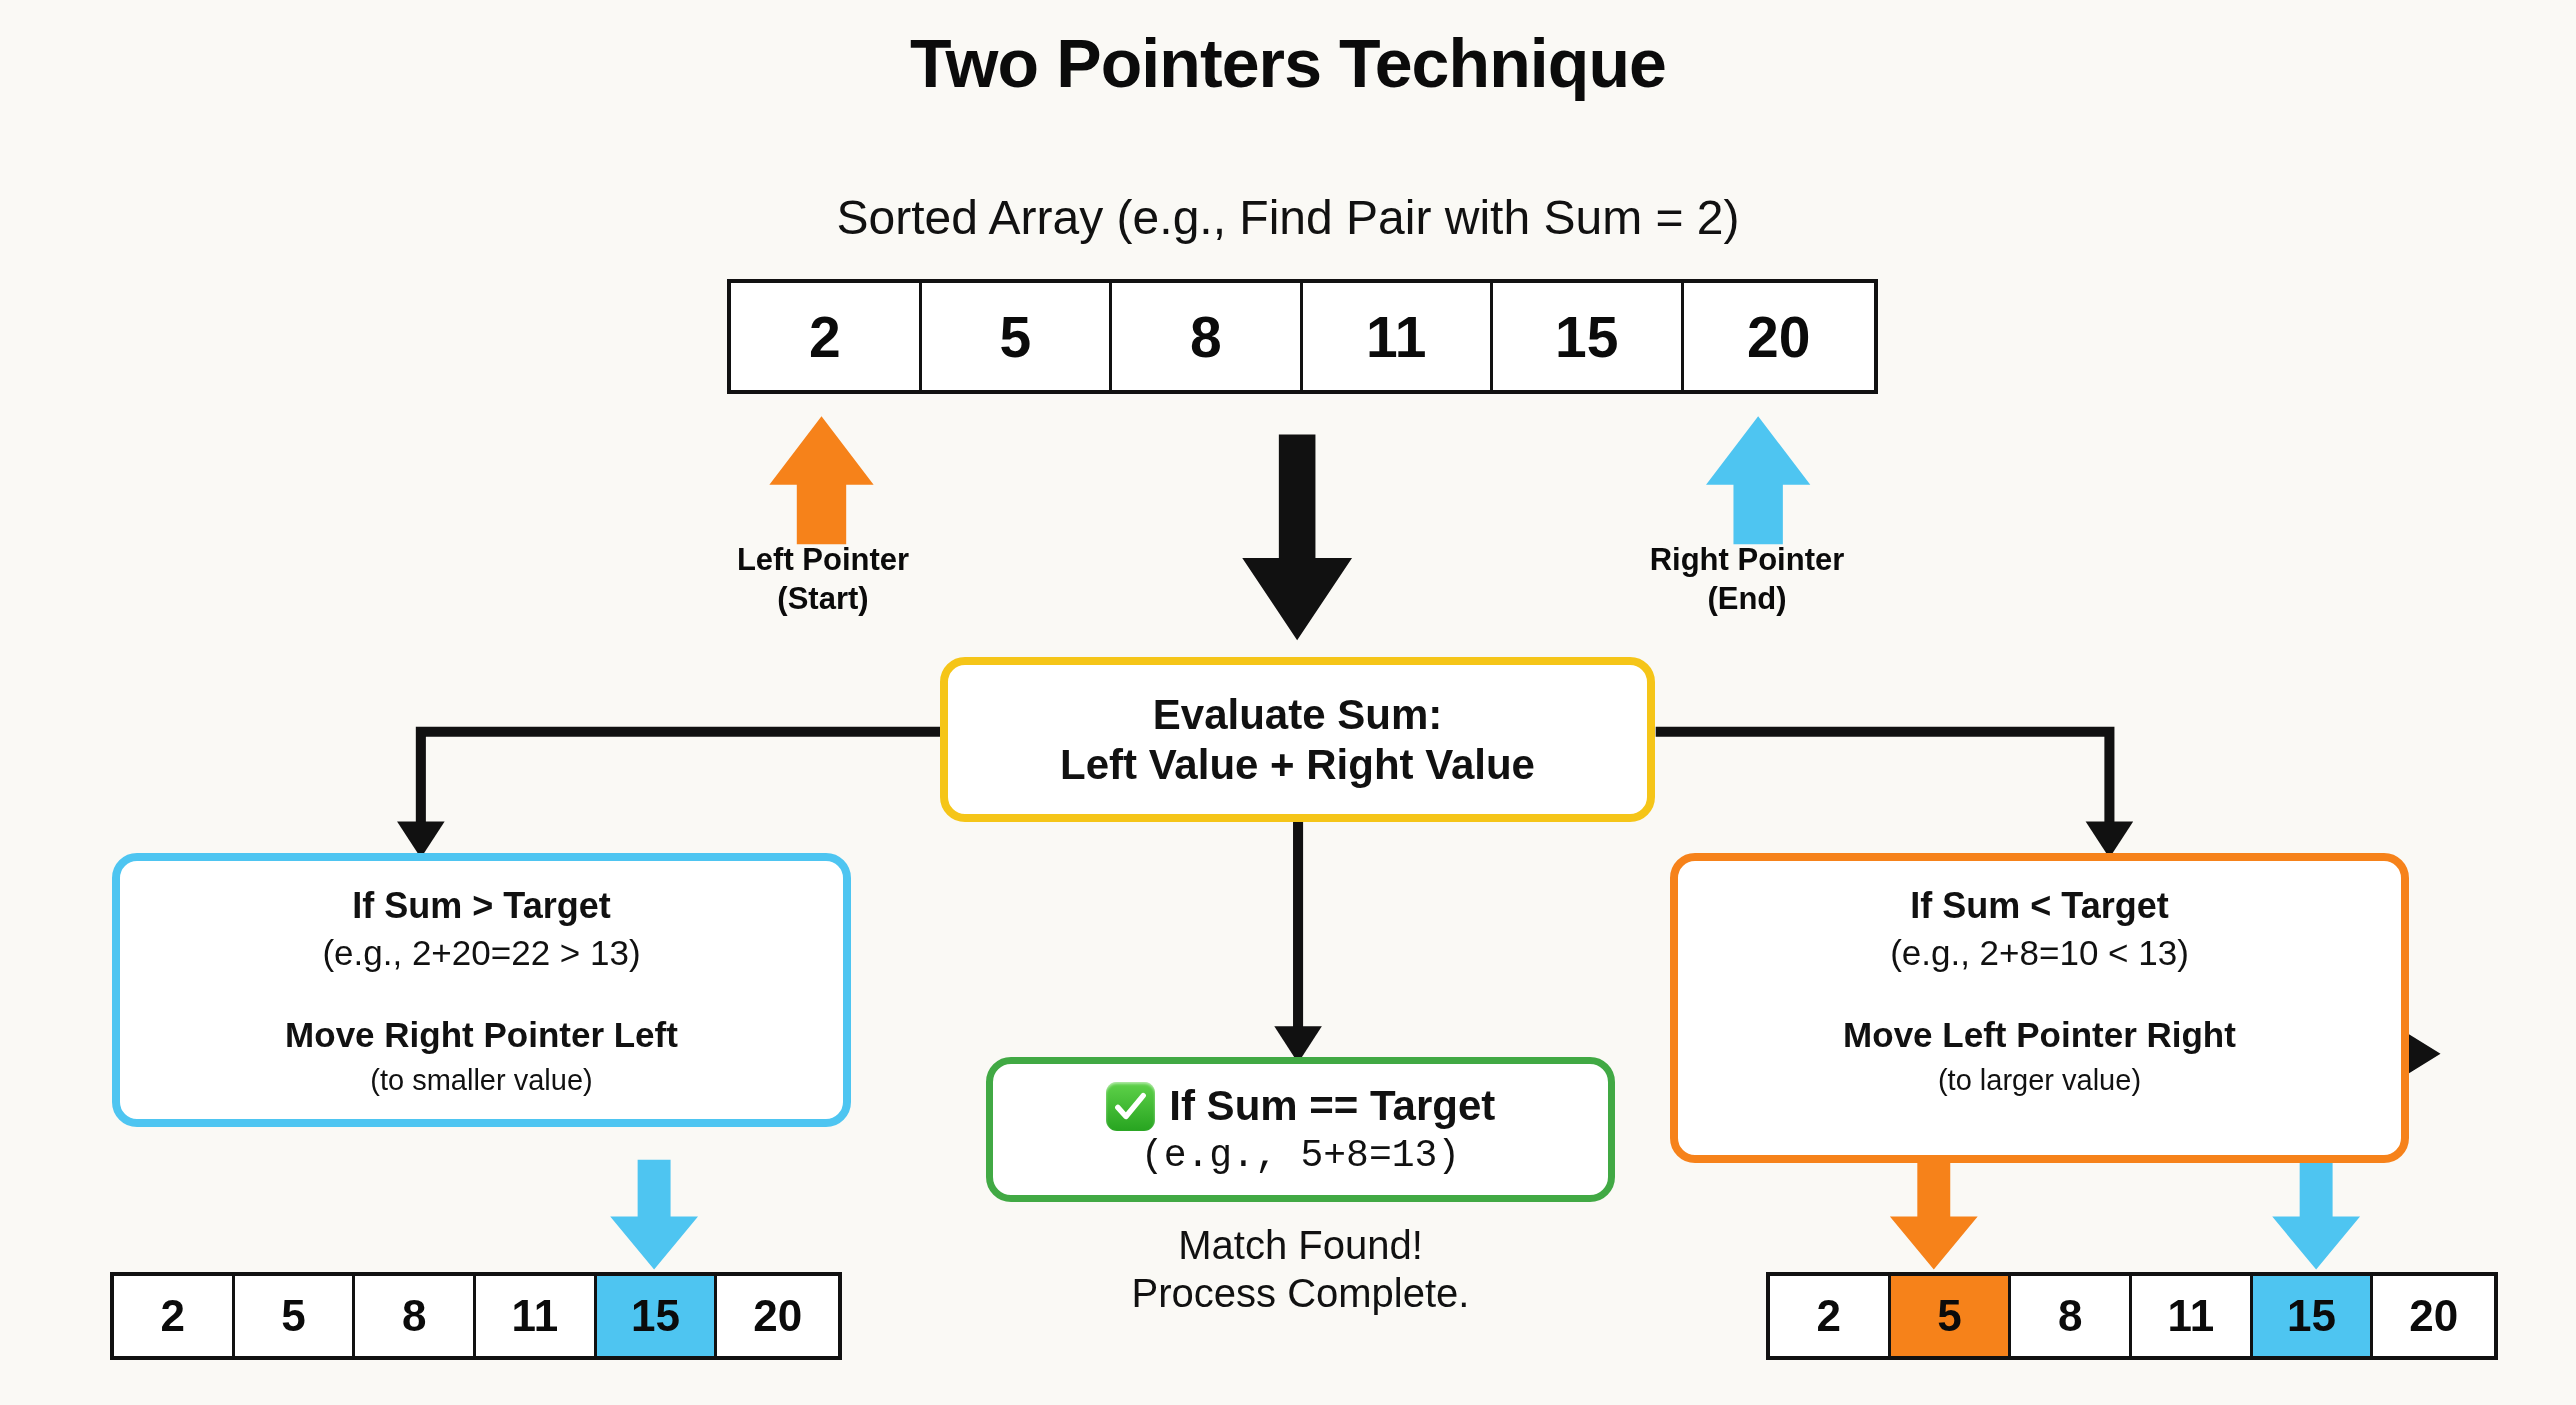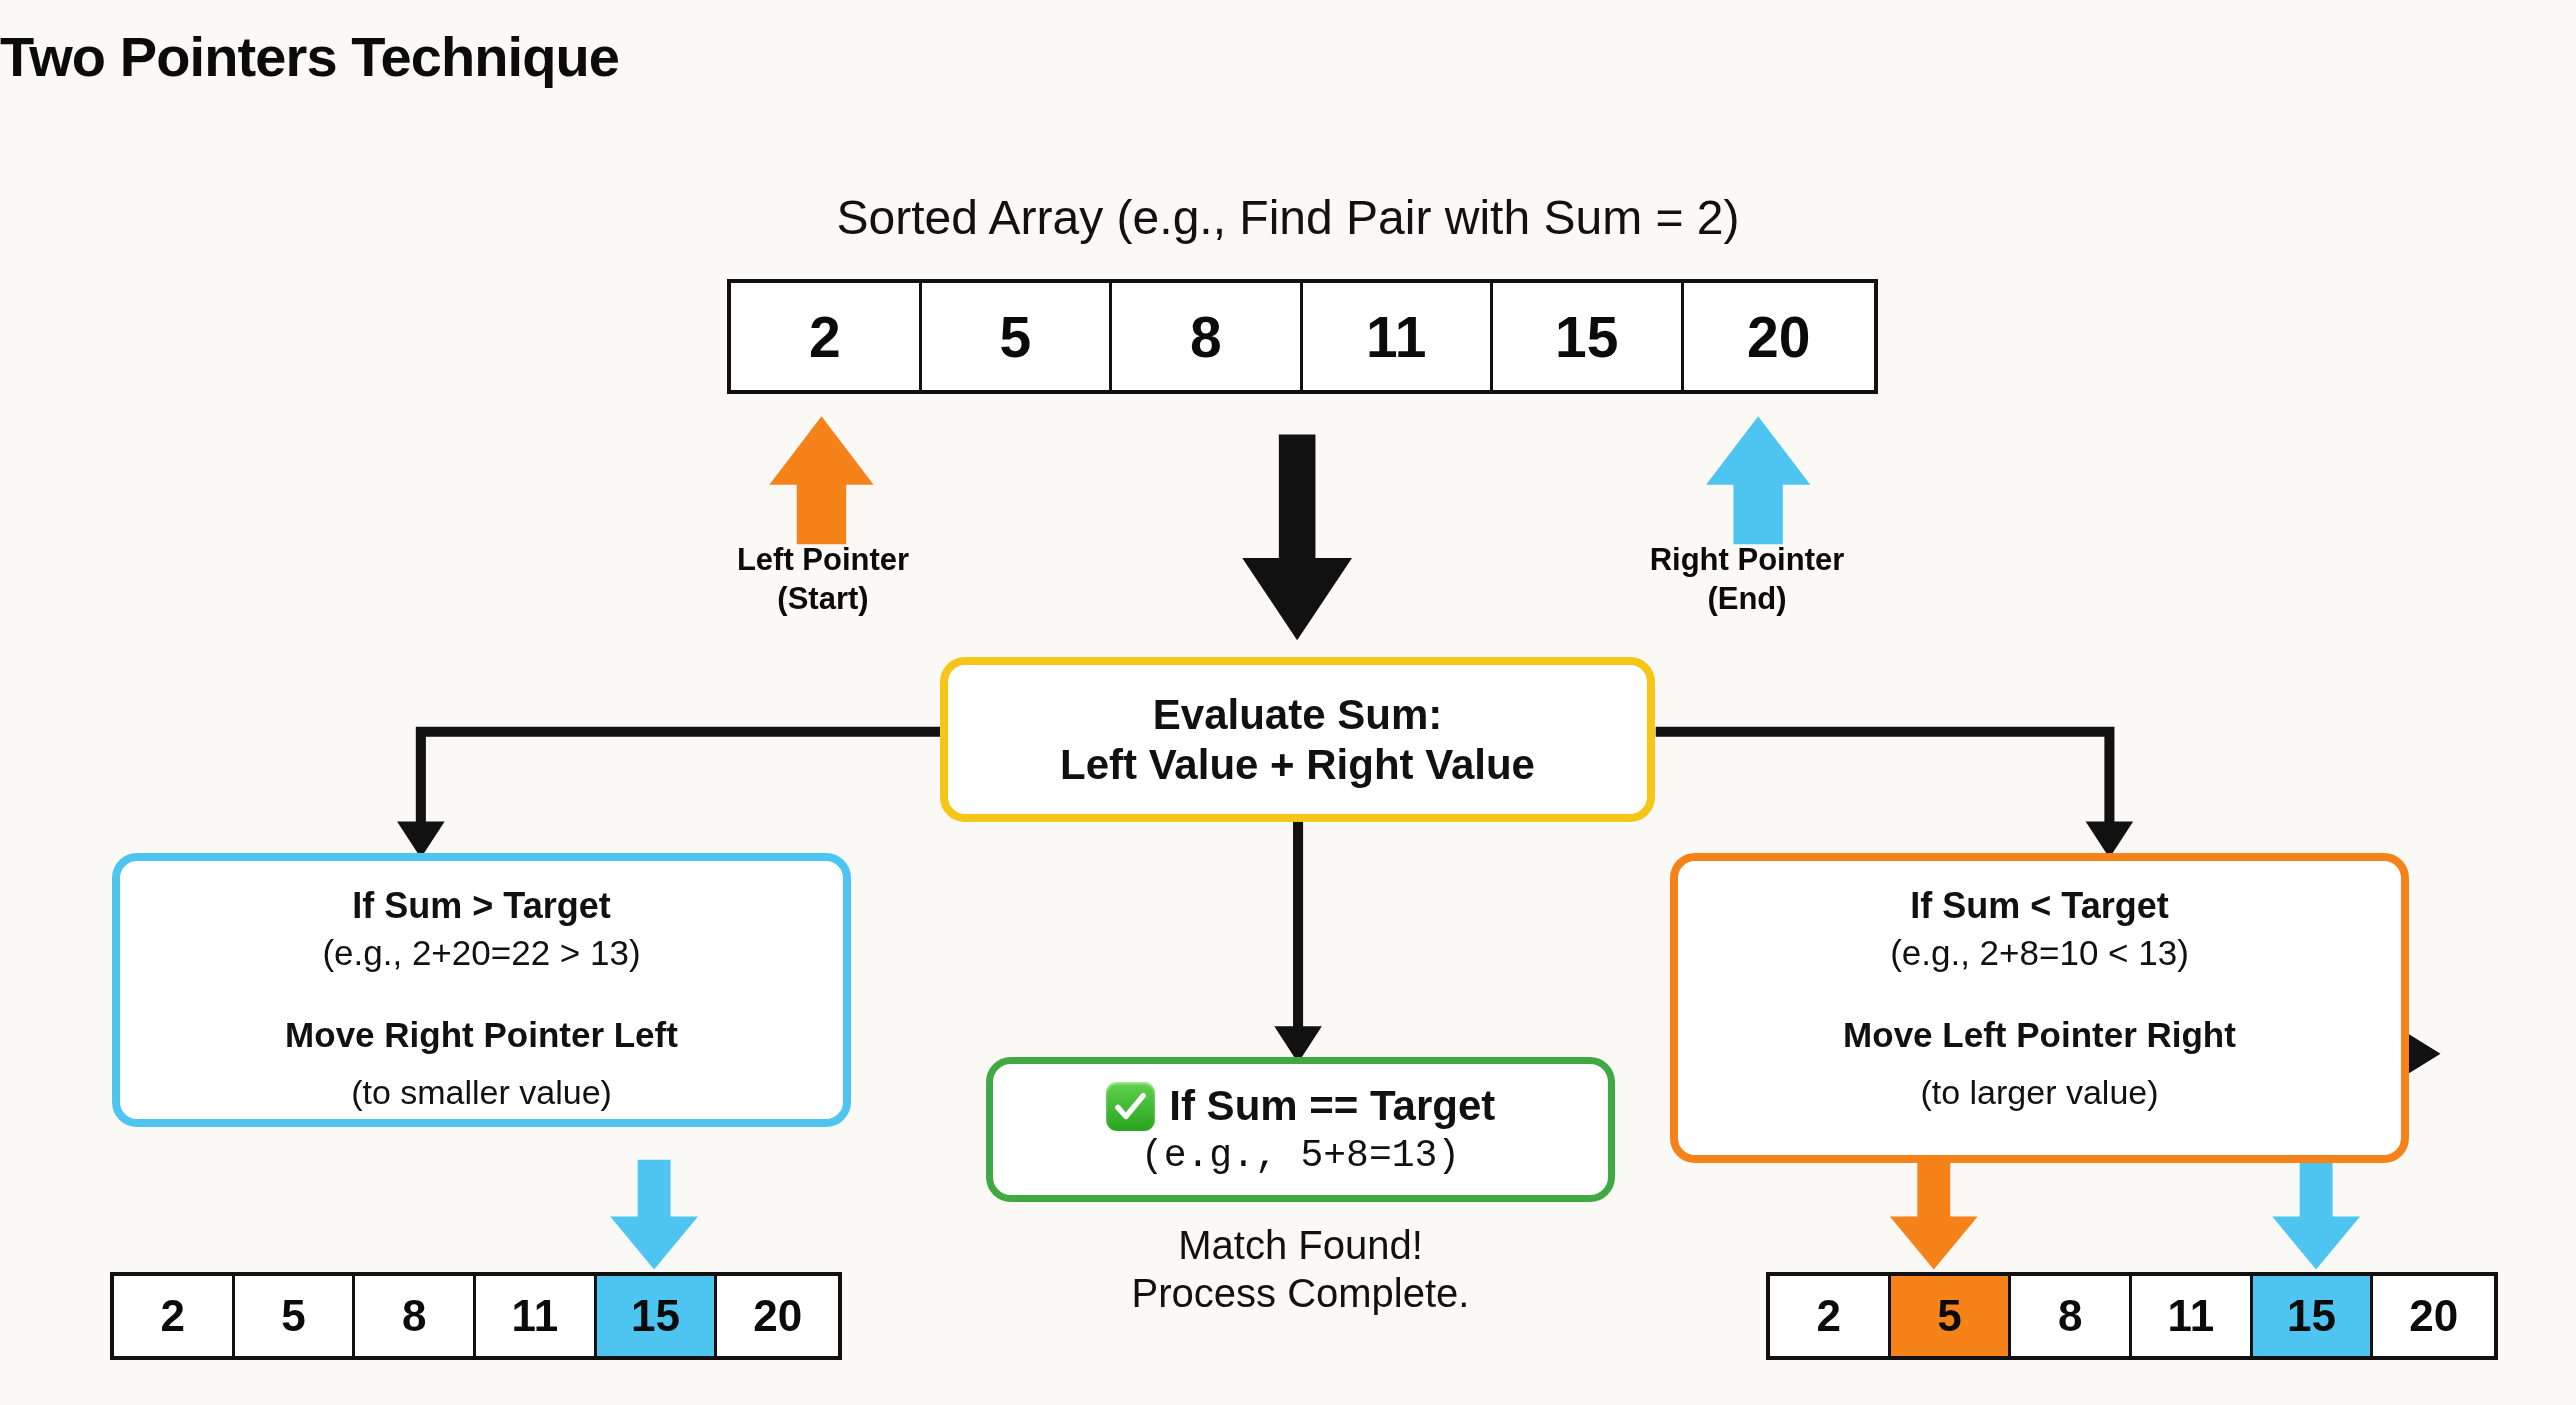--- a/index.html
+++ b/index.html
@@ -8,22 +8,22 @@
     background:#faf9f5;
     font-family:"Liberation Sans","DejaVu Sans",sans-serif;
     color:#111;
     overflow:hidden;
   }
   #stage{position:relative;width:2576px;height:1405px;}
 
   
   .title{
     position:absolute;left:0;right:0;top:24px;
-    text-align:left;
-    font-size:56px;font-weight:bold;letter-spacing:-0.9px;
+    text-align:center;
+    font-size:68px;font-weight:bold;letter-spacing:-0.9px;
     color:#0b0b0b;
   }
   .subtitle{
     position:absolute;left:0;right:0;top:190px;
     text-align:center;
     font-size:48px;font-weight:400;color:#111;
   }
 
   
   .array{position:absolute;display:flex;border:4.6px solid #111;background:#fff;box-sizing:border-box;}
@@ -77,21 +77,21 @@
   }
   #box-equal{
     left:986px;top:1057px;width:629px;height:145px;
     border:7.3px solid #41a944;
     display:flex;flex-direction:column;align-items:center;justify-content:center;
   }
 
   .bx-head{font-size:36px;font-weight:bold;text-align:center;margin-top:24px;}
   .bx-sub{font-size:35px;font-weight:400;text-align:center;margin-top:5.5px;}
   .bx-move{font-size:35px;font-weight:bold;text-align:center;margin-top:42px;}
-  .bx-move2{font-size:34px;font-weight:400;text-align:center;margin-top:18px;}
+  .bx-move2{font-size:29px;font-weight:400;text-align:center;margin-top:9px;}
 
   #box-equal .eq-row{display:flex;align-items:center;justify-content:space-between;gap:14.6px;}
   #box-equal .eq-head{font-size:42px;font-weight:bold;}
   #box-equal .eq-sub{font-size:38px;font-weight:400;margin-top:3.7px;font-family:Liberation Mono, monospace;}
 
   .check-badge{
     width:49px;height:49px;border-radius:11px;
     background:linear-gradient(#5fd24a,#27a420);
     box-shadow:inset 0 1.8px 2.7px rgba(255,255,255,.55);
     display:flex;align-items:center;justify-content:center;

